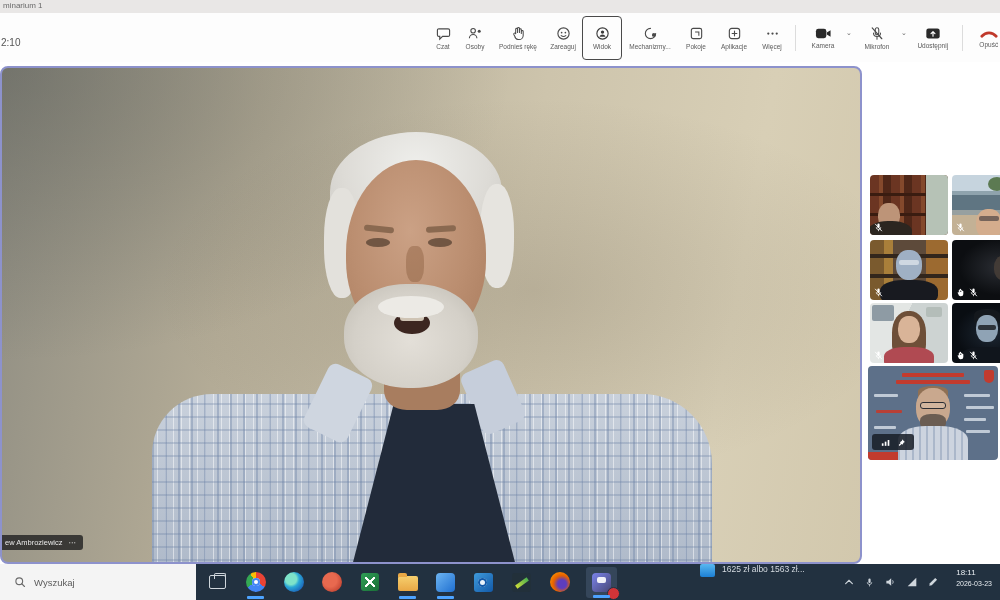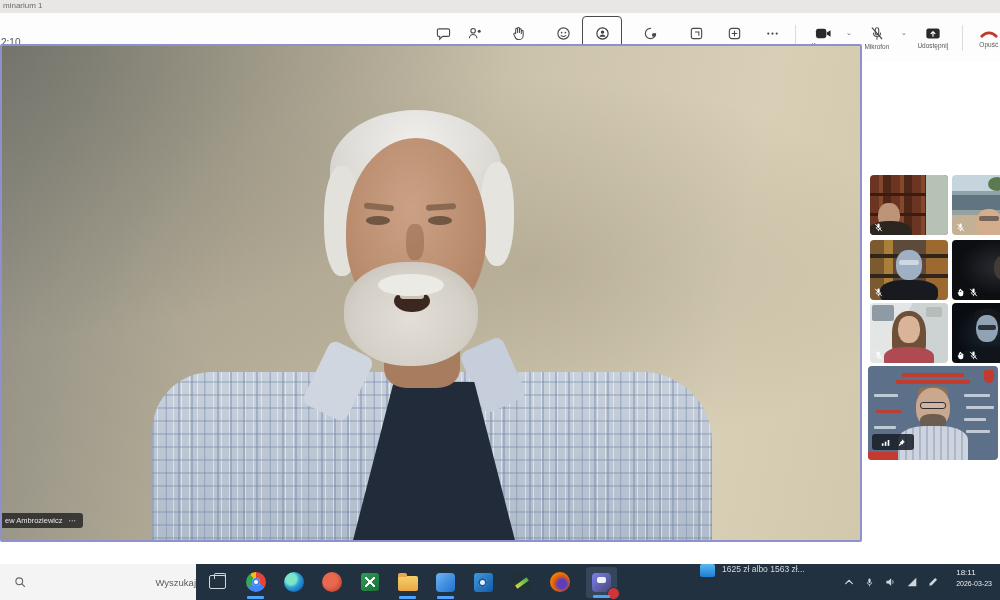--- a/index.html
+++ b/index.html
@@ -17,22 +17,22 @@
   .tb-btn{display:flex;flex-direction:column;align-items:center;justify-content:center;
     height:40px;gap:2px;cursor:pointer;}
   .tb-btn .lbl{font-size:6.5px;color:#5a5a5a;white-space:nowrap;}
   .tb-btn svg{display:block;}
   .tb-sel{border:1.5px solid #4a4a4a;border-radius:4px;padding:1px 2px;}
   .tb-div{width:1px;height:26px;background:#dcdcdc;margin:0 5px;}
   .chev{font-size:7px;color:#666;margin:0 2px 10px 1px;}
   .leave .lbl{color:#5a5a5a;}
 
   
-  .stage{position:absolute;left:0;top:44px;width:862px;height:498px;
-    border:2px solid #8d92cc;border-radius:2px;box-sizing:border-box;overflow:hidden;
+  .stage{position:absolute;left:0;top:66px;width:862px;height:498px;
+    border:2px solid #8d92cc;border-radius:8px;box-sizing:border-box;overflow:hidden;
     background:linear-gradient(100deg,#8f8d82 0%,#b3ab96 28%,#cdc4ac 58%,#d8cfb6 82%,#d2c8ad 100%);}
   .stage .vignette{position:absolute;inset:0;
     background:radial-gradient(ellipse at 0% 0%,rgba(70,75,72,.38),transparent 42%),
                radial-gradient(ellipse at 62% 45%,rgba(80,70,55,.18),transparent 50%);}
   .person{position:absolute;inset:0;filter:blur(.6px);}
   .p-shirt{position:absolute;left:150px;top:326px;width:560px;height:180px;
     border-radius:60px 70px 0 0;
     background:
      repeating-linear-gradient(90deg,rgba(106,128,164,.38) 0 2px,transparent 2px 13px),
      repeating-linear-gradient(0deg,rgba(106,128,164,.30) 0 2px,transparent 2px 13px),
@@ -126,21 +126,21 @@
   .t-large .glasses{position:absolute;left:52px;top:36px;width:26px;height:7px;border:1.5px solid #2a2d33;border-radius:3px;box-sizing:border-box;background:rgba(255,255,255,.15);}
   .t-large .beard{position:absolute;left:52px;top:48px;width:26px;height:16px;border-radius:40%;background:#6b5d52;}
   .t-large .shirt{position:absolute;left:30px;top:60px;width:70px;height:34px;border-radius:40% 40% 0 0;
      background:repeating-linear-gradient(90deg,rgba(120,140,170,.4) 0 2px,transparent 2px 7px),#cdd4df;}
   .t-large .pill{position:absolute;left:4px;bottom:10px;width:42px;height:16px;border-radius:3px;background:rgba(22,28,38,.85);display:flex;align-items:center;justify-content:center;gap:6px;}
   .t-large .redlabel{position:absolute;left:0;bottom:0;width:30px;height:8px;background:#c23b2e;}
 
   
   .taskbar{position:absolute;left:0;top:564px;width:1000px;height:36px;background:#223140;}
   .searchbox{position:absolute;left:0;top:0;width:196px;height:36px;background:#f4f4f4;
-    display:flex;align-items:center;gap:8px;padding-left:14px;box-sizing:border-box;justify-content:space-between;}
+    display:flex;align-items:center;gap:8px;padding-left:14px;box-sizing:border-box;}
   .searchbox .ph{font-size:9.5px;color:#5c5c5c;}
   .tb-icons{position:absolute;left:198px;top:0;height:36px;display:flex;align-items:center;gap:15px;padding-left:8px;}
   .ticon{position:relative;width:23px;height:23px;display:flex;align-items:center;justify-content:center;}
   .underline{position:absolute;left:3px;bottom:-5px;width:17px;height:2.5px;background:#4da3ff;border-radius:1px;}
   .i-taskview{width:15px;height:12px;border:1.5px solid #cfd6dc;border-radius:2px;position:relative;}
   .i-taskview::after{content:"";position:absolute;left:4px;top:-3px;width:10px;height:5px;border:1.5px solid #cfd6dc;border-bottom:none;border-radius:2px 2px 0 0;}
   .i-chrome{width:20px;height:20px;border-radius:50%;
     background:conic-gradient(#ea4335 0 33%,#4285f4 33% 66%,#34a853 66% 90%,#fbbc05 90% 100%);position:relative;}
   .i-chrome::after{content:"";position:absolute;left:6px;top:6px;width:8px;height:8px;border-radius:50%;background:#fff;box-shadow:inset 0 0 0 2px #4285f4;}
   .i-edge{width:20px;height:20px;border-radius:50%;background:radial-gradient(circle at 35% 35%,#7ee3c9 0 30%,#2aa7d6 45%,#1b5fb8 80%);}

